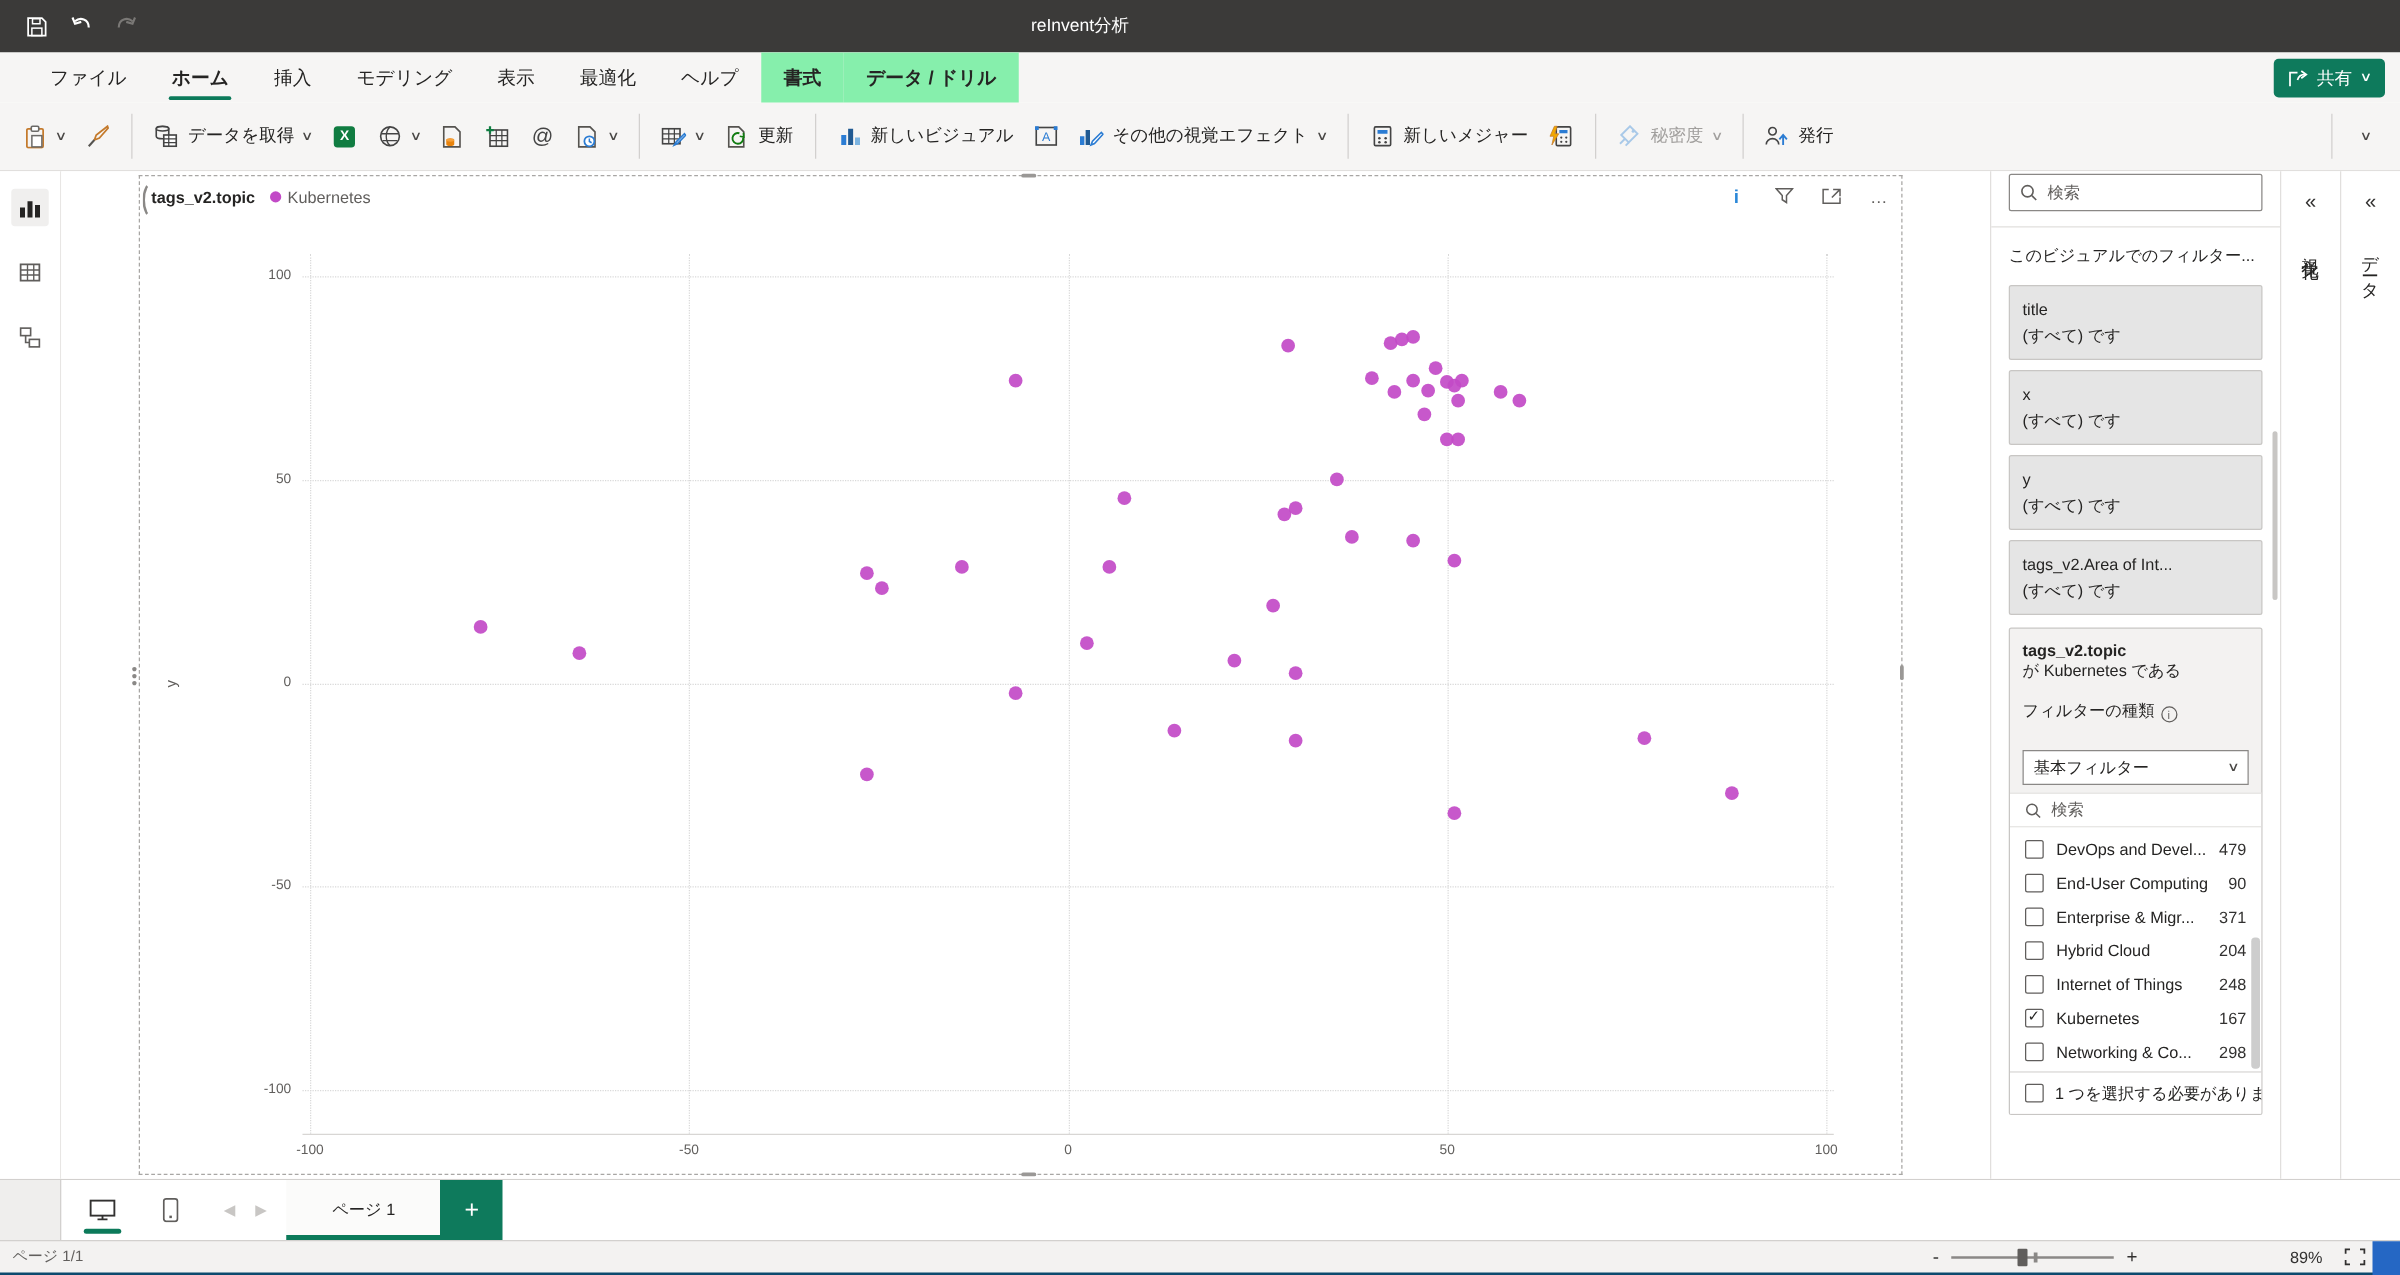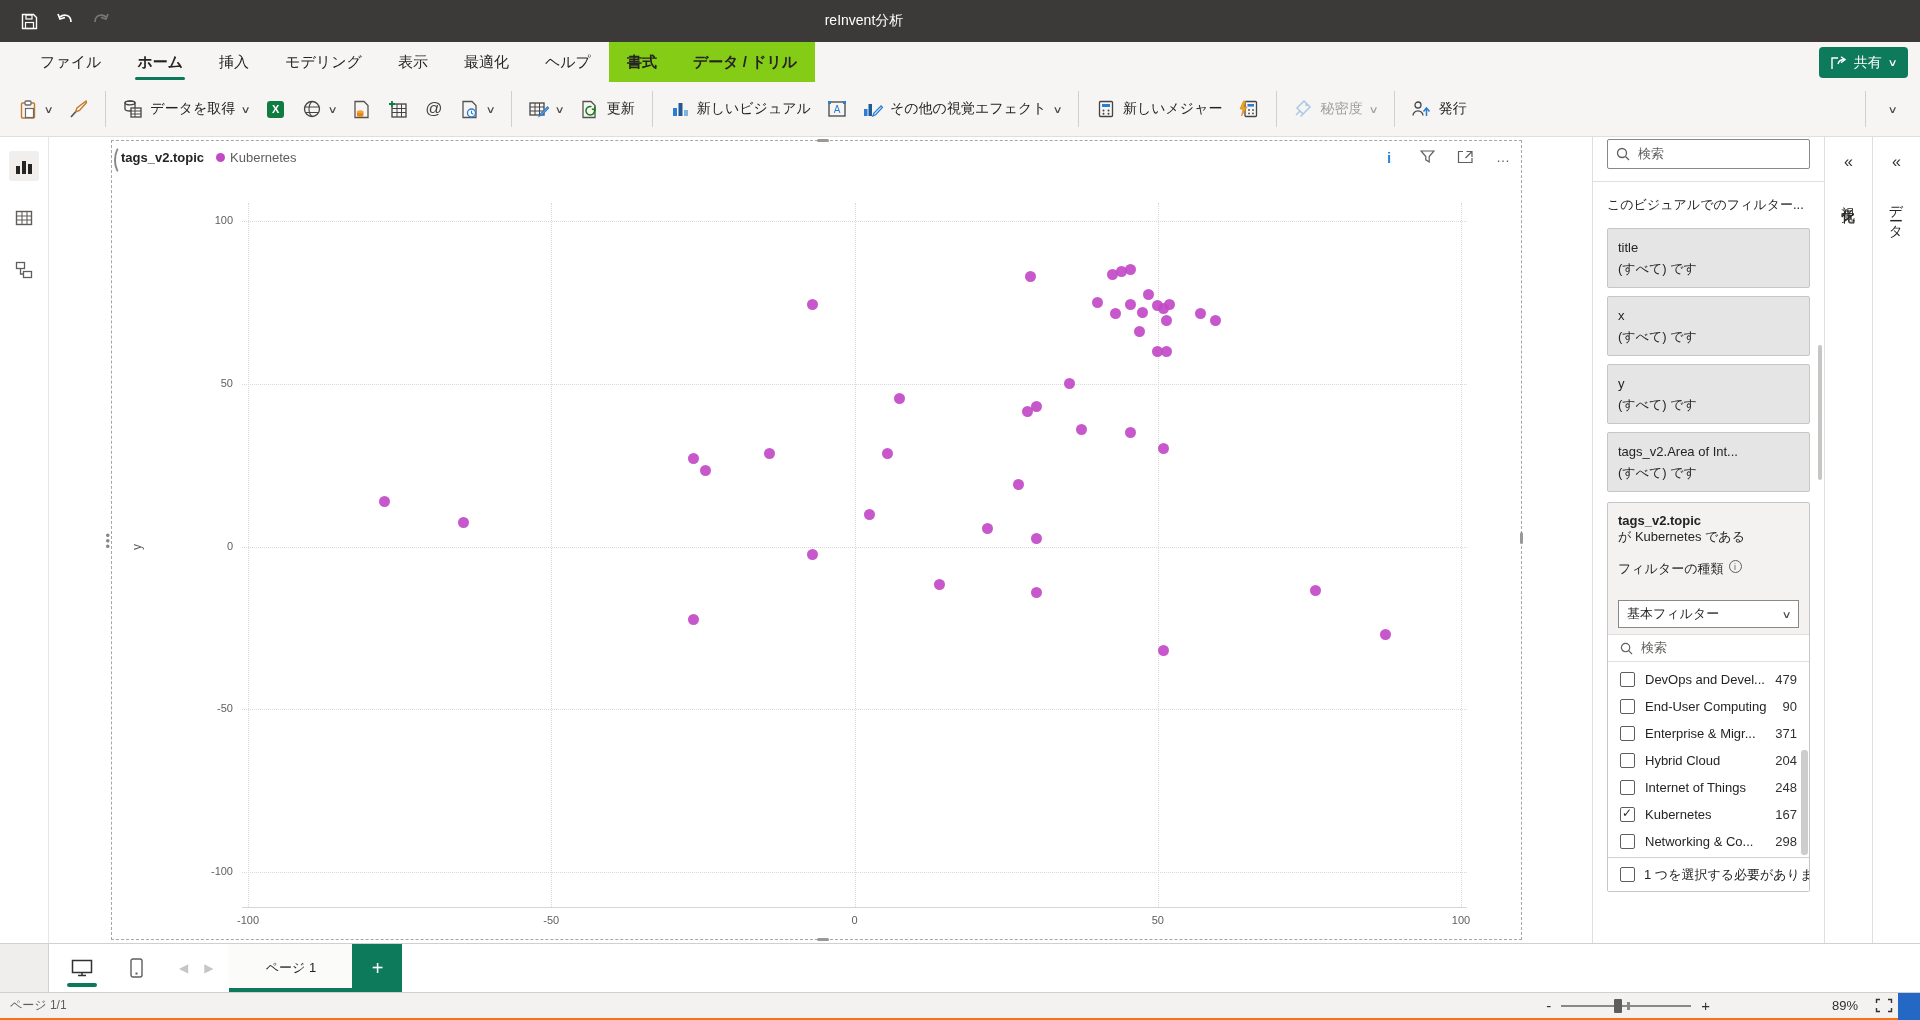--- a/index.html
+++ b/index.html
@@ -14,21 +14,21 @@
   .tb-right { position:absolute; right:0; top:0; height:42px; display:flex; align-items:center; }
   .signin { color:#fff; font-size:13px; margin-right:12px; }
   .avatar { width:26px; height:26px; border-radius:50%; background:#fff; display:flex; align-items:center; justify-content:center; margin-right:28px; }
   .winbtn { width:46px; height:42px; display:flex; align-items:center; justify-content:center; color:#fff; font-size:13px; }
 
   
   .menubar { position:relative; height:40px; background:#f6f5f4; display:flex; align-items:stretch; padding-left:22px; }
   .menu-tab { position:relative; display:flex; align-items:center; padding:0 18px; font-size:15px; color:#252423; cursor:default; }
   .menu-tab.active { font-weight:bold; }
   .menu-tab.active::after { content:""; position:absolute; left:16px; right:16px; bottom:2px; height:3px; background:#0c7a5a; border-radius:2px; }
-  .menu-tab.contextual { background:#84cc16; font-weight:bold; }
+  .menu-tab.contextual { background:#86efac; font-weight:bold; }
   .share-btn { position:absolute; right:12px; top:5px; height:31px; background:#0e7a5c; color:#fff; border:none; border-radius:4px;
     font-size:14px; display:flex; align-items:center; gap:7px; padding:0 12px; font-family:inherit;text-align:right; }
 
   
   .ribbon { height:55px; background:#f6f5f4; border-bottom:1px solid #e1dfdd; display:flex; align-items:center; padding:0 10px; }
   .rdiv { width:1px; height:36px; background:#d2d0ce; margin:0 9px; flex:none; }
   .ritem { display:flex; align-items:center; gap:7px; padding:0 8px; height:42px; border-radius:3px; flex:none; }
   .ritem .rlabel { font-size:14px; color:#252423; white-space:nowrap; }
   .chev { font-size:10px; color:#494745; transform:scaleX(1.4); }
   .ritem.disabled .rlabel, .ritem.disabled .chev { color:#a19f9d; }
@@ -70,21 +70,21 @@
   .fp-title { font-size:15px; font-weight:bold; margin-left:8px; flex:1; }
   .fp-hicons { display:flex; gap:14px; align-items:center; color:#323130; }
   .fp-search { margin:2px 14px 12px 14px; border:1px solid #8a8886; border-radius:2px; height:30px; display:flex; align-items:center; padding:0 8px; gap:8px; color:#605e5c; background:#fff; }
   .fp-sep { border-bottom:1px solid #e1dfdd; }
   .fp-section { padding:14px 14px 6px 14px; color:#252423; white-space:nowrap; overflow:hidden; }
   .fcard { margin:8px 14px; border:1px solid #c8c6c4; border-radius:2px; background:#e5e5e5; padding:8px 10px; line-height:21px; }
   .fcard .ffield { color:#252423; }
   .fcard .fcond { color:#252423; }
   .fcard-ex { margin:10px 14px 0 14px; border:1px solid #c8c6c4; border-radius:2px; background:#f3f2f1; padding:10px 10px 0 10px; }
   .fcard-ex .ffield { font-weight:bold; }
-  .ftype { margin-top:14px; display:flex; align-items:flex-start; gap:5px; color:#252423; }
+  .ftype { margin-top:14px; display:flex; align-items:flex-end; gap:5px; color:#252423; }
   .info-circle { width:13px; height:13px; border:1px solid #605e5c; border-radius:50%; font-size:9px; color:#605e5c; display:inline-flex; align-items:center; justify-content:center; }
   .fselect { margin-top:22px; background:#fff; border:1px solid #8a8886; height:28px; display:flex; align-items:center; padding:0 8px; justify-content:space-between; }
   .fsearch2 { margin:6px -10px 0 -10px; background:#fff; border-top:1px solid #e1dfdd; border-bottom:1px solid #e1dfdd; height:28px; display:flex; align-items:center; gap:8px; padding:0 12px; color:#605e5c; }
   .flist { margin:0 -10px; background:#fff; position:relative; padding:4px 0 2px 0; }
   .frow { display:flex; align-items:center; height:27px; padding:0 12px 0 12px; }
   .cb { width:15px; height:15px; border:1px solid #605e5c; border-radius:2px; background:#fff; flex:none; position:relative; }
   .cb.checked::after { content:"✓"; position:absolute; left:1px; top:-2px; font-size:12px; color:#252423; }
   .frow .flabel { margin-left:10px; flex:1; white-space:nowrap; overflow:hidden; text-overflow:ellipsis; color:#252423; }
   .frow .fcount { color:#323130; margin-left:6px; }
   .freq { margin:0 -10px; background:#fff; border-top:1px solid #d2d0ce; height:34px; display:flex; align-items:center; padding:0 12px; gap:9px; white-space:nowrap; overflow:hidden;text-align:right; }
@@ -100,21 +100,21 @@
   .pagebar { height:49px; border-top:1px solid #d2d0ce; display:flex; align-items:stretch; background:#fff; }
   .pb-rail { width:49px; background:#efeeed; border-right:1px solid #d2d0ce; flex:none; }
   .view-btn { position:relative; width:42px; display:flex; align-items:center; justify-content:center; margin-left:12px; }
   .view-btn.active::after { content:""; position:absolute; left:6px; right:6px; bottom:5px; height:4px; background:#0c7a5a; border-radius:2px; }
   .pb-arrows { display:flex; align-items:center; gap:16px; margin:0 16px 0 22px; color:#c8c6c4; font-size:12px; }
   .page-tab { position:relative; width:123px; display:flex; align-items:center; justify-content:center; font-size:13px; background:#fbfbfa; }
   .page-tab::after { content:""; position:absolute; left:0; right:0; bottom:0; height:4px; background:#0c7a5a; }
   .add-page { width:50px; background:#0e7a5c; color:#fff; font-size:20px; display:flex; align-items:center; justify-content:center; }
 
   
-  .statusbar { position:relative; height:28px; background:#f3f2f1; border-top:1px solid #d2d0ce; border-bottom:2px solid #f97316; display:flex; align-items:center; font-size:12px; color:#605e5c; }
+  .statusbar { position:relative; height:28px; background:#f3f2f1; border-top:1px solid #d2d0ce; border-bottom:2px solid #0c4a6e; display:flex; align-items:center; font-size:12px; color:#605e5c; }
   .sb-page { margin-left:10px; }
   .zoomer { position:absolute; right:210px; display:flex; align-items:center; gap:10px; color:#323130; }
   .z-track { position:relative; width:130px; height:2px; background:#8a8886; }
   .z-thumb { position:absolute; left:53px; top:-6px; width:8px; height:14px; background:#605e5c; border-radius:1px; }
   .z-tick { position:absolute; left:66px; top:-3px; width:3px; height:8px; background:#8a8886; }
   .z-pct { position:absolute; right:62px; font-size:13px; color:#323130; }
   .fit-icon { position:absolute; right:27px; width:18px; height:15px; }
   .corner-widget { position:absolute; right:0; top:0; width:22px; height:28px; background:#2567c4; }
 
   svg { display:block; }

